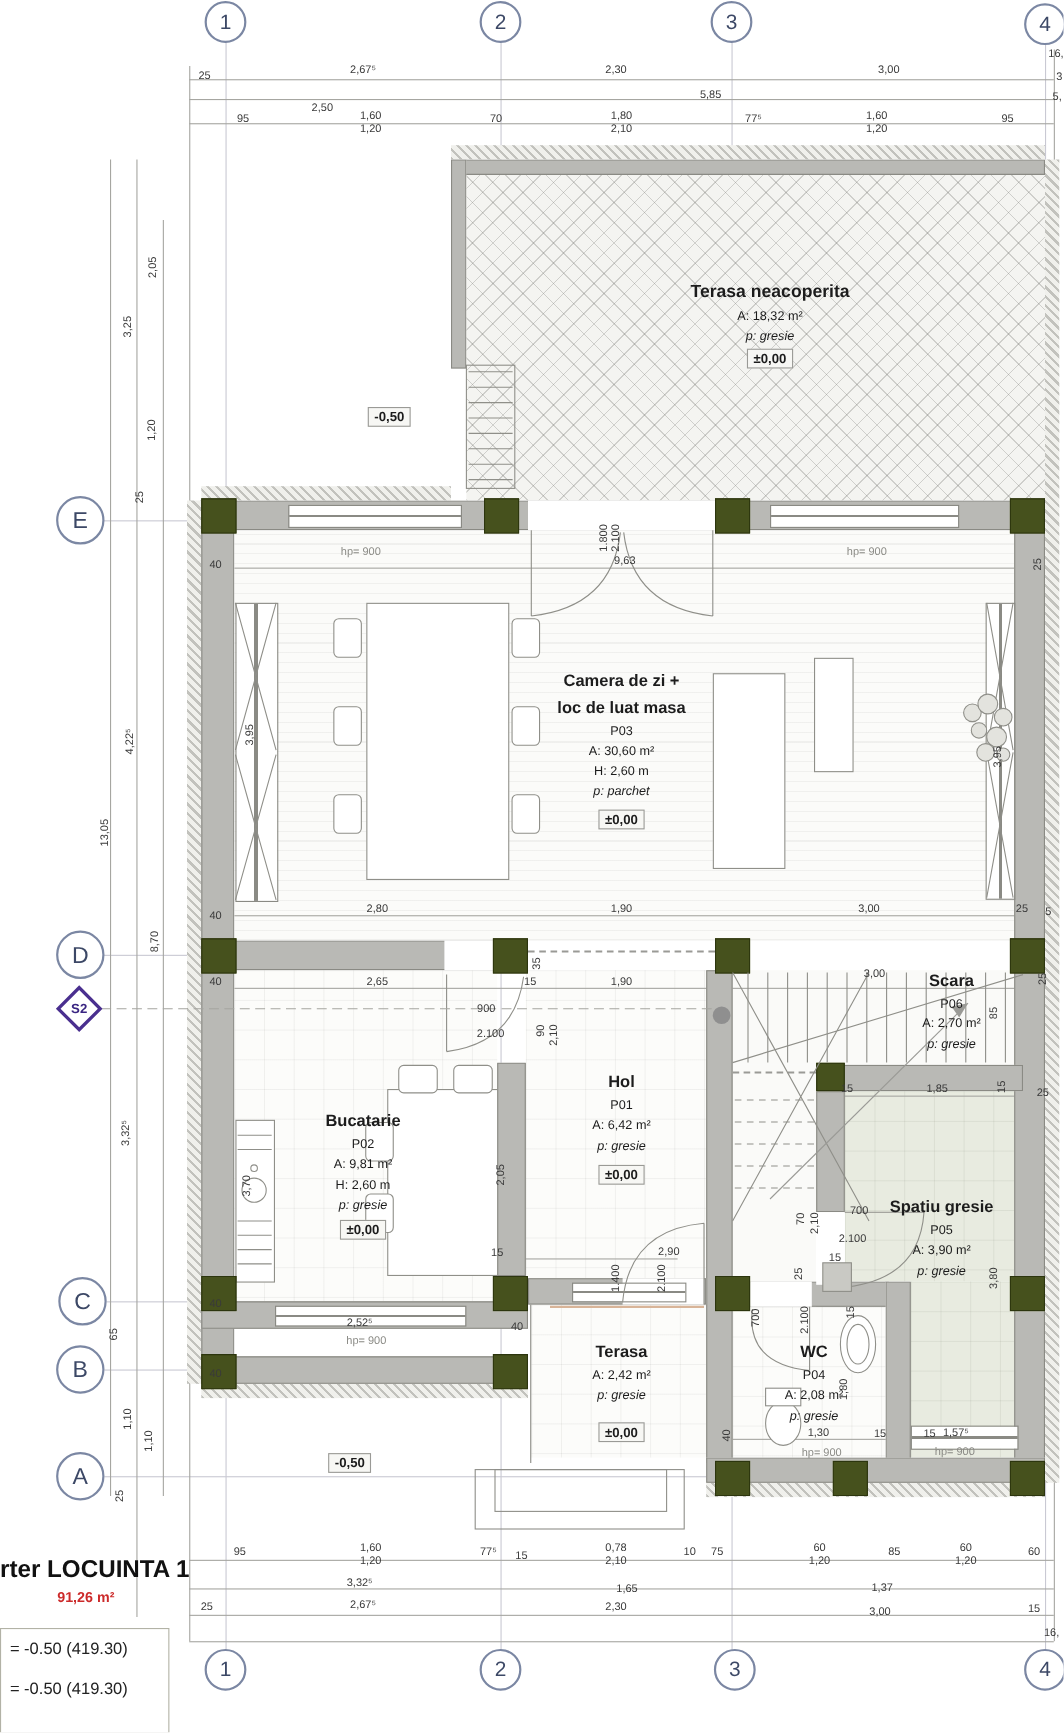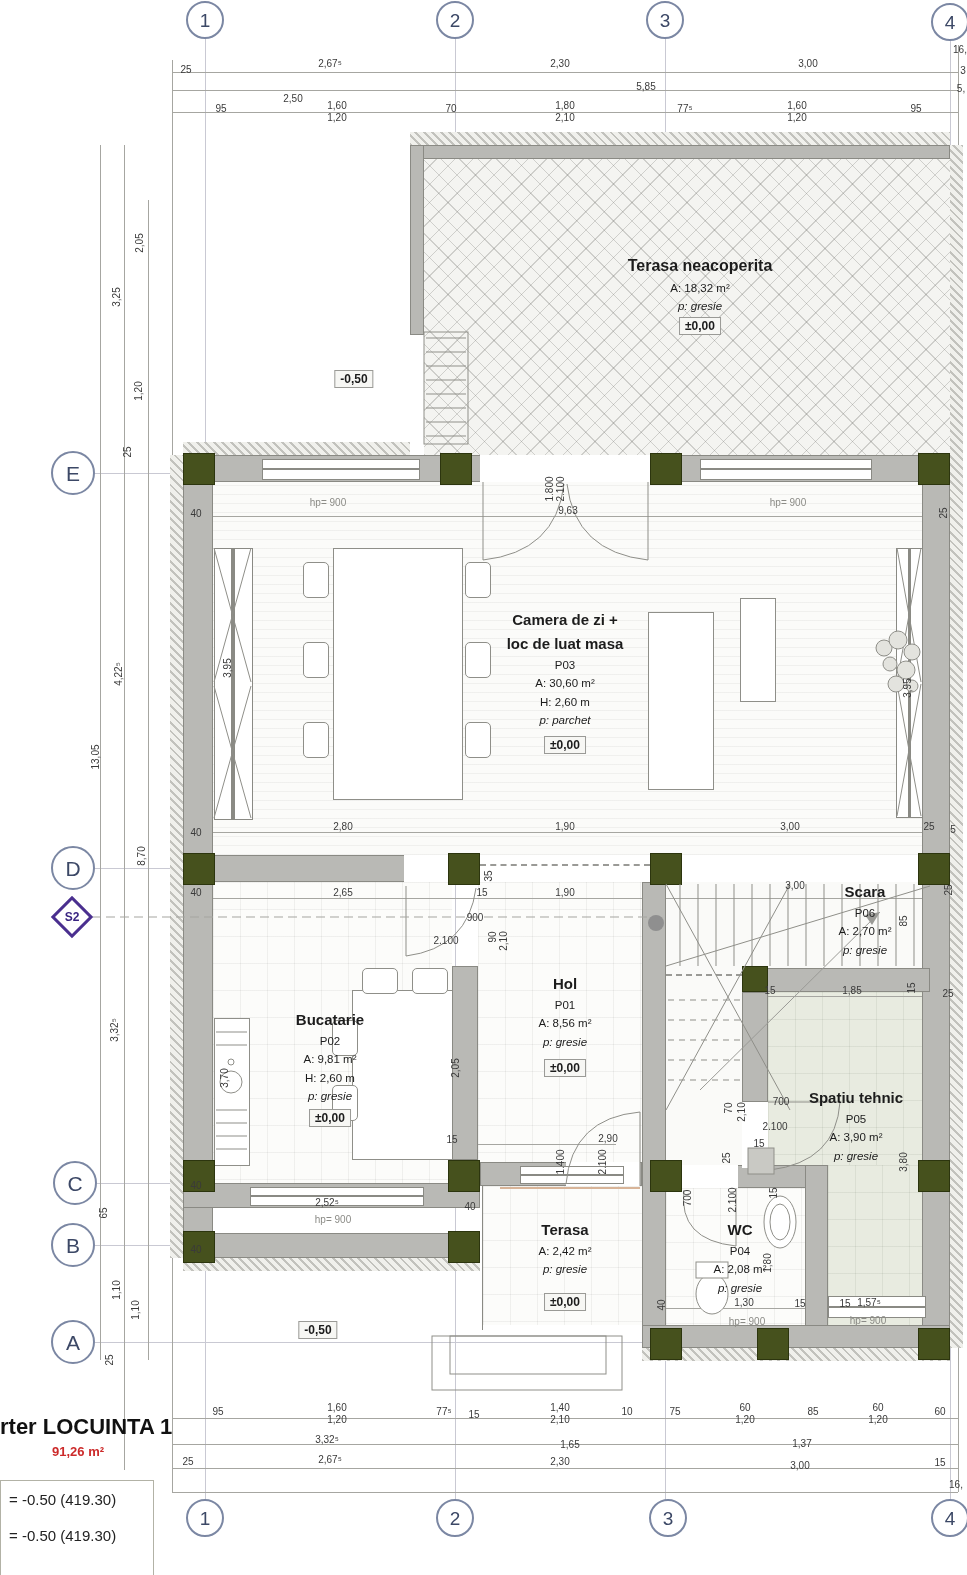--- a/index.html
+++ b/index.html
@@ -257,34 +257,34 @@
     <div class="rline">P02</div>
     <div class="rline">A: 9,81 m²</div>
     <div class="rline">H: 2,60 m</div>
     <div class="ritalic">p: gresie</div>
   </div>
   <div class="lvl" style="left:330px;top:1118px">±0,00</div>
 
   <div class="room" style="left:565px;top:972px">
     <div class="rname">Hol</div>
     <div class="rline">P01</div>
-    <div class="rline">A: 8,56 m²</div>
+    <div class="rline">A: 6,42 m²</div>
     <div class="ritalic">p: gresie</div>
   </div>
   <div class="lvl" style="left:565px;top:1068px">±0,00</div>
 
   <div class="room" style="left:865px;top:880px">
     <div class="rname">Scara</div>
     <div class="rline">P06</div>
     <div class="rline">A: 2,70 m²</div>
     <div class="ritalic">p: gresie</div>
   </div>
 
   <div class="room" style="left:856px;top:1086px">
-    <div class="rname">Spatiu tehnic</div>
+    <div class="rname">Spatiu gresie</div>
     <div class="rline">P05</div>
     <div class="rline">A: 3,90 m²</div>
     <div class="ritalic">p: gresie</div>
   </div>
 
   <div class="room" style="left:740px;top:1218px">
     <div class="rname">WC</div>
     <div class="rline">P04</div>
     <div class="rline">A: 2,08 m²</div>
     <div class="ritalic">p: gresie</div>
@@ -345,21 +345,21 @@
   <span class="dim" style="left:953px;top:830px">5</span>
   <span class="dim" style="left:343px;top:827px">2,80</span>
   <span class="dim" style="left:565px;top:827px">1,90</span>
   <span class="dim" style="left:790px;top:827px">3,00</span>
   <span class="dim" style="left:343px;top:893px">2,65</span>
   <span class="dim" style="left:482px;top:893px">15</span>
   <span class="dim v" style="left:489px;top:876px">35</span>
   <span class="dim" style="left:565px;top:893px">1,90</span>
   <span class="dim" style="left:795px;top:886px">3,00</span>
   <span class="dim" style="left:196px;top:893px">40</span>
-  <span class="dim" style="left:475px;top:918px">900</span>
+  <span class="dim" style="left:442px;top:918px">900</span>
   <span class="dim" style="left:446px;top:941px">2.100</span>
   <span class="dim v" style="left:493px;top:937px">90</span>
   <span class="dim v" style="left:504px;top:941px">2,10</span>
   <span class="dim v" style="left:949px;top:890px">25</span>
   <span class="dim v" style="left:904px;top:921px">85</span>
   <span class="dim" style="left:770px;top:991px">15</span>
   <span class="dim" style="left:852px;top:991px">1,85</span>
   <span class="dim v" style="left:912px;top:988px">15</span>
   <span class="dim" style="left:948px;top:994px">25</span>
   <span class="dim v" style="left:729px;top:1108px">70</span>
@@ -389,24 +389,24 @@
   <span class="dim" style="left:800px;top:1304px">15</span>
   <span class="dim" style="left:845px;top:1304px">15</span>
   <span class="dim v" style="left:662px;top:1305px">40</span>
   <span class="dim" style="left:869px;top:1303px">1,57⁵</span>
   <span class="dim gray" style="left:868px;top:1321px">hp= 900</span>
   <span class="dim" style="left:218px;top:1412px">95</span>
   <span class="dim" style="left:337px;top:1408px">1,60</span>
   <span class="dim" style="left:337px;top:1420px">1,20</span>
   <span class="dim" style="left:444px;top:1412px">77⁵</span>
   <span class="dim" style="left:474px;top:1415px">15</span>
-  <span class="dim" style="left:560px;top:1408px">1,40</span>
+  <span class="dim" style="left:560px;top:1408px">0,78</span>
   <span class="dim" style="left:560px;top:1420px">2,10</span>
   <span class="dim" style="left:627px;top:1412px">10</span>
-  <span class="dim" style="left:675px;top:1412px">75</span>
+  <span class="dim" style="left:652px;top:1412px">75</span>
   <span class="dim" style="left:745px;top:1408px">60</span>
   <span class="dim" style="left:745px;top:1420px">1,20</span>
   <span class="dim" style="left:813px;top:1412px">85</span>
   <span class="dim" style="left:878px;top:1408px">60</span>
   <span class="dim" style="left:878px;top:1420px">1,20</span>
   <span class="dim" style="left:940px;top:1412px">60</span>
   <span class="dim" style="left:327px;top:1440px">3,32⁵</span>
   <span class="dim" style="left:570px;top:1445px">1,65</span>
   <span class="dim" style="left:802px;top:1444px">1,37</span>
   <span class="dim" style="left:940px;top:1463px">15</span>

